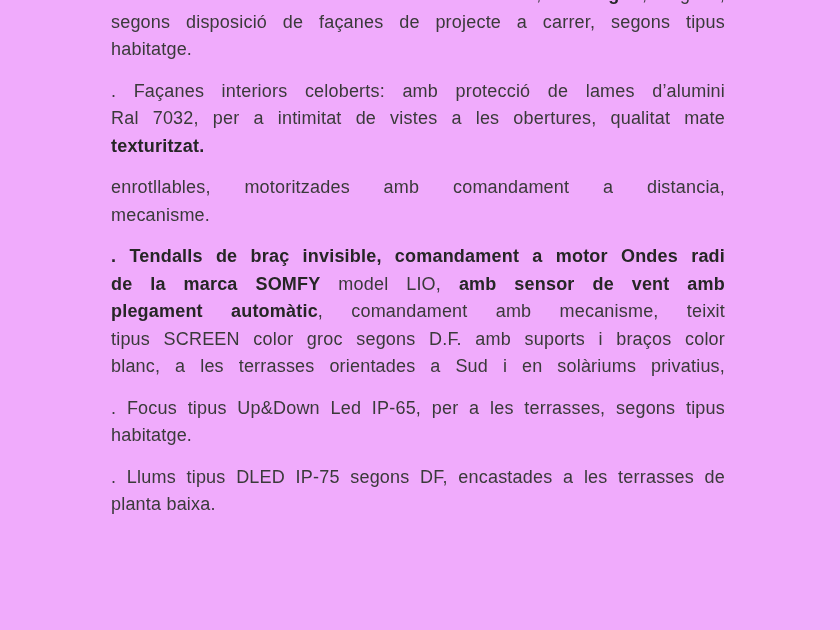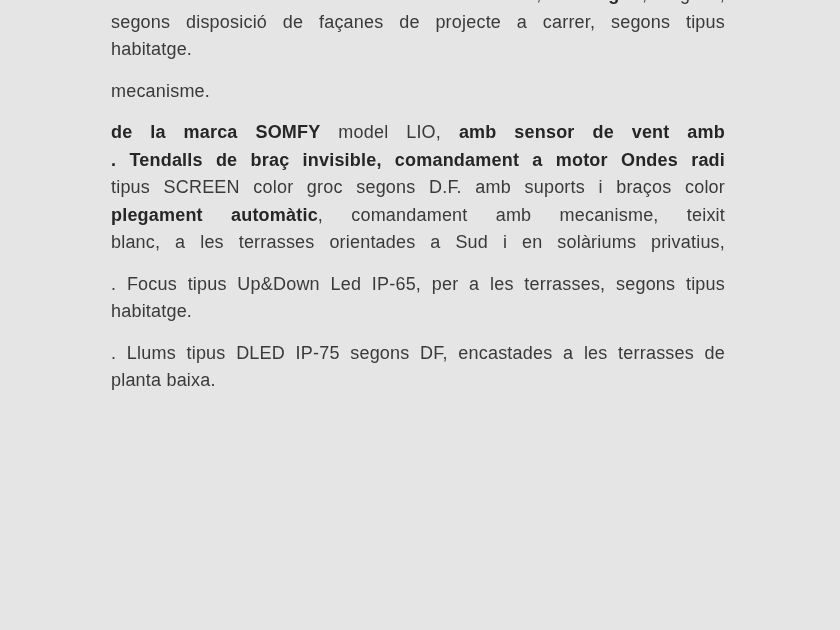--- a/index.html
+++ b/index.html
@@ -5,21 +5,21 @@
   html, body {
     margin: 0;
     padding: 0;
     background: #ffffff;
   }
   .page {
     position: relative;
     width: 840px;
     height: 630px;
     overflow: hidden;
-    background: #e5e5e5;
+    background: #f0abfc;
   }
   .doc {
     box-sizing: border-box;
     padding: 0 115px 0 111px;
     font-family: "Liberation Sans", sans-serif;
     font-size: 18px;
     line-height: 27.5px;
     color: #3a3a3a;
     letter-spacing: 0.2px;
   }
@@ -48,27 +48,33 @@
 <body>
 
 <div class="page">
   <div class="doc" style="color: rgb(58, 58, 58);">
       <div class="para">
         <div class="line clip"><span>. Fusteria exterior d’alumini amb vidres dobles, color </span><span class="b">gris</span><span>, segons,</span></div>
         <div class="line"><span>segons disposició de façanes de projecte a carrer, segons tipus</span></div>
         <div class="line last"><span>habitatge.</span></div>
       </div>
       <div class="para">
+        <div class="line"><span>. Façanes interiors celoberts: amb protecció de lames d’alumini</span></div>
+        <div class="line"><span>Ral 7032, per a intimitat de vistes a les obertures, qualitat mate</span></div>
+        <div class="line last"><span class="b">texturitzat.</span></div>
+      </div>
+      <div class="para">
+        <div class="line"><span>enrotllables, motoritzades amb comandament a distancia,</span></div>
         <div class="line last"><span>mecanisme.</span></div>
       </div>
       <div class="para">
+        <div class="line"><span class="b">. Tendalls de braç invisible, comandament a motor Ondes radi</span></div>
         <div class="line"><span class="b">de la marca SOMFY</span><span> model LIO, </span><span class="b">amb sensor de vent amb</span></div>
-        <div class="line"><span class="b">. Tendalls de braç invisible, comandament a motor Ondes radi</span></div>
+        <div class="line"><span class="b">plegament automàtic</span><span>, comandament amb mecanisme, teixit</span></div>
         <div class="line"><span>tipus SCREEN color groc segons D.F. amb suports i braços color</span></div>
-        <div class="line"><span class="b">plegament automàtic</span><span>, comandament amb mecanisme, teixit</span></div>
         <div class="line"><span>blanc, a les terrasses orientades a Sud i en solàriums privatius,</span></div>
       </div>
       <div class="para">
         <div class="line"><span>. Focus tipus Up&amp;Down Led IP-65, per a les terrasses, segons tipus</span></div>
         <div class="line last"><span>habitatge.</span></div>
       </div>
       <div class="para">
         <div class="line"><span>. Llums tipus DLED IP-75 segons DF, encastades a les terrasses de</span></div>
         <div class="line last"><span>planta baixa.</span></div>
       </div>

